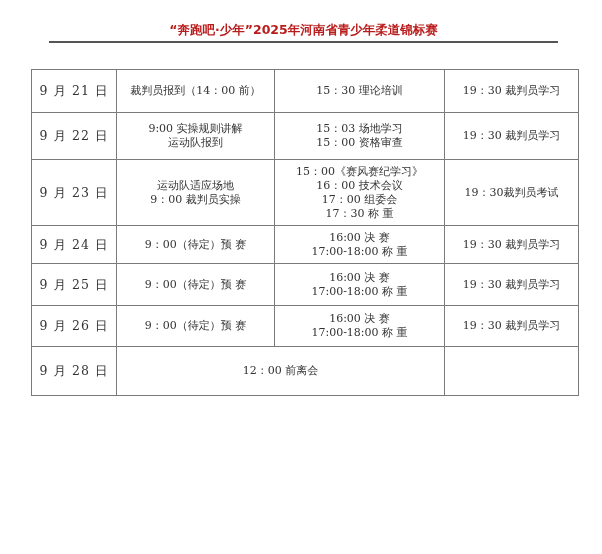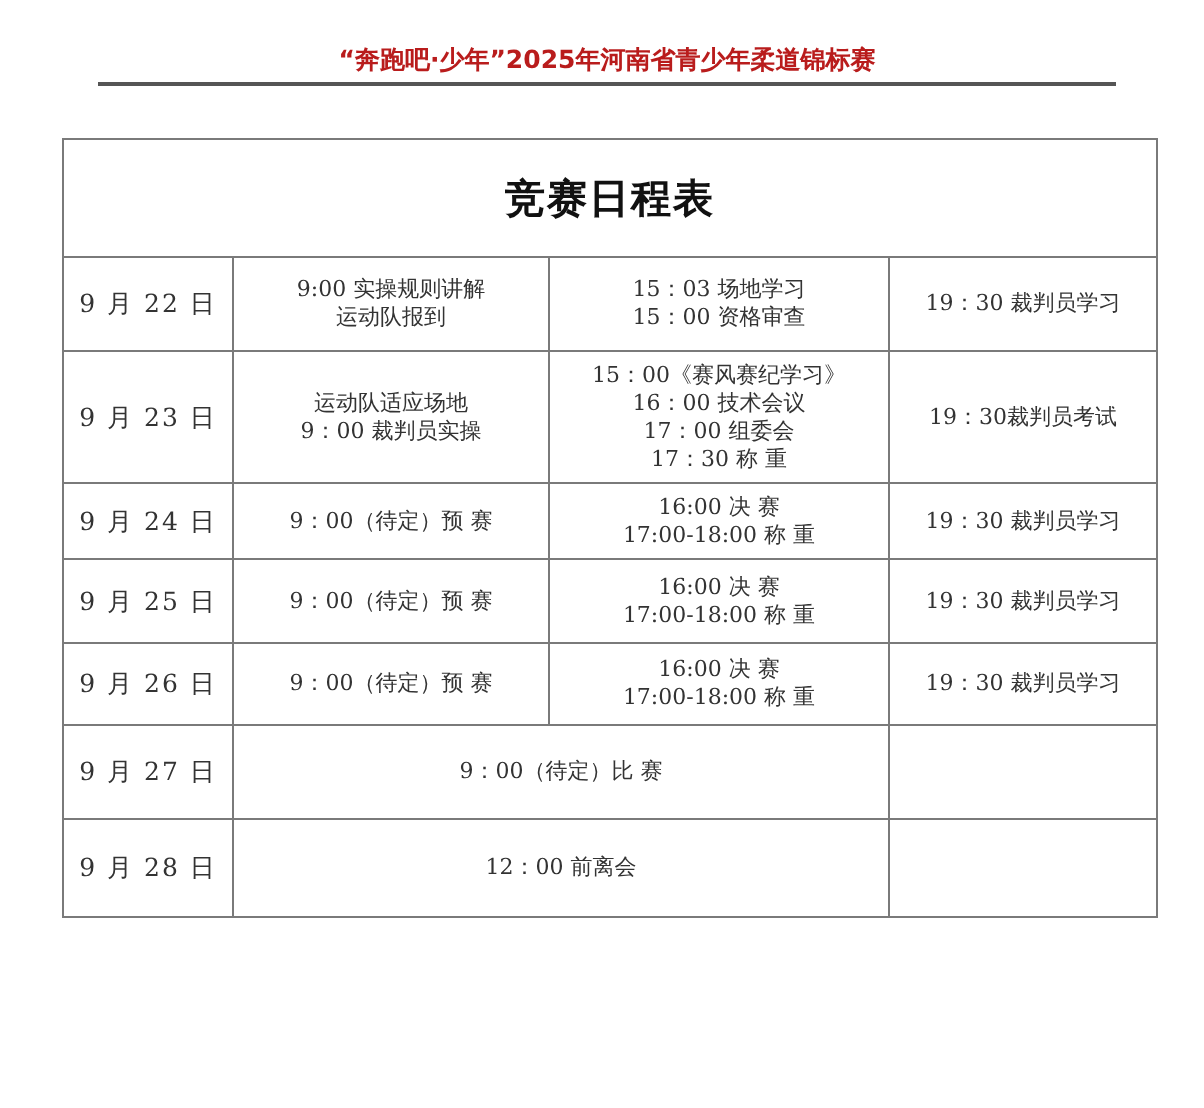--- a/index.html
+++ b/index.html
@@ -28,24 +28,33 @@
 <div class="doc-rule"></div>
 
 <table class="schedule">
   <colgroup>
     <col class="c-date">
       <col class="c-am">
       <col class="c-pm">
       <col class="c-eve">
   </colgroup>
   <tbody>
-      <tr>
-    <td colspan="4" class="title-cell">竞赛日程表</td>
+
+  <tr style="height:43px">
+    <td class="date-cell">9 月 21 日</td>
+    <td>
+      <span class="line">裁判员报到（14：00 前）</span>
+    </td>
+    <td>
+      <span class="line">15：30 理论培训</span>
+    </td>
+    <td>
+      <span class="line">19：30 裁判员学习</span>
+    </td>
   </tr>
-
 
   <tr style="height:47px">
     <td class="date-cell">9 月 22 日</td>
     <td>
       <span class="line">9:00 实操规则讲解</span>
       <span class="line">运动队报到</span>
     </td>
     <td>
       <span class="line">15：03 场地学习</span>
       <span class="line">15：00 资格审查</span>
@@ -107,27 +116,20 @@
     </td>
     <td>
       <span class="line">16:00 决 赛</span>
       <span class="line">17:00-18:00 称 重</span>
     </td>
     <td>
       <span class="line">19：30 裁判员学习</span>
     </td>
   </tr>
 
-  <tr style="height:47px">
-    <td class="date-cell">9 月 27 日</td>
-    <td colspan="2">
-      <span class="line">9：00（待定）比 赛</span>
-    </td>
-    <td></td>
-  </tr>
 
   <tr style="height:49px">
     <td class="date-cell">9 月 28 日</td>
     <td colspan="2">
       <span class="line">12：00 前离会</span>
     </td>
     <td></td>
   </tr>
 </tbody>
   </table>

